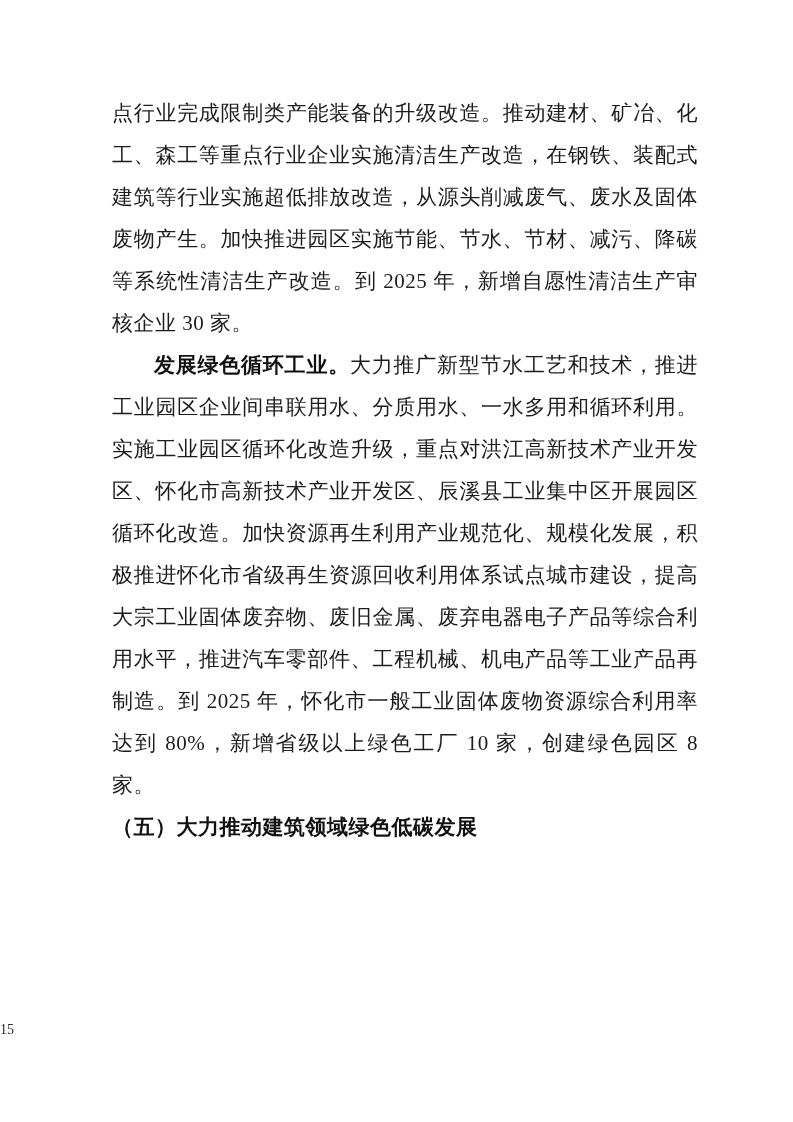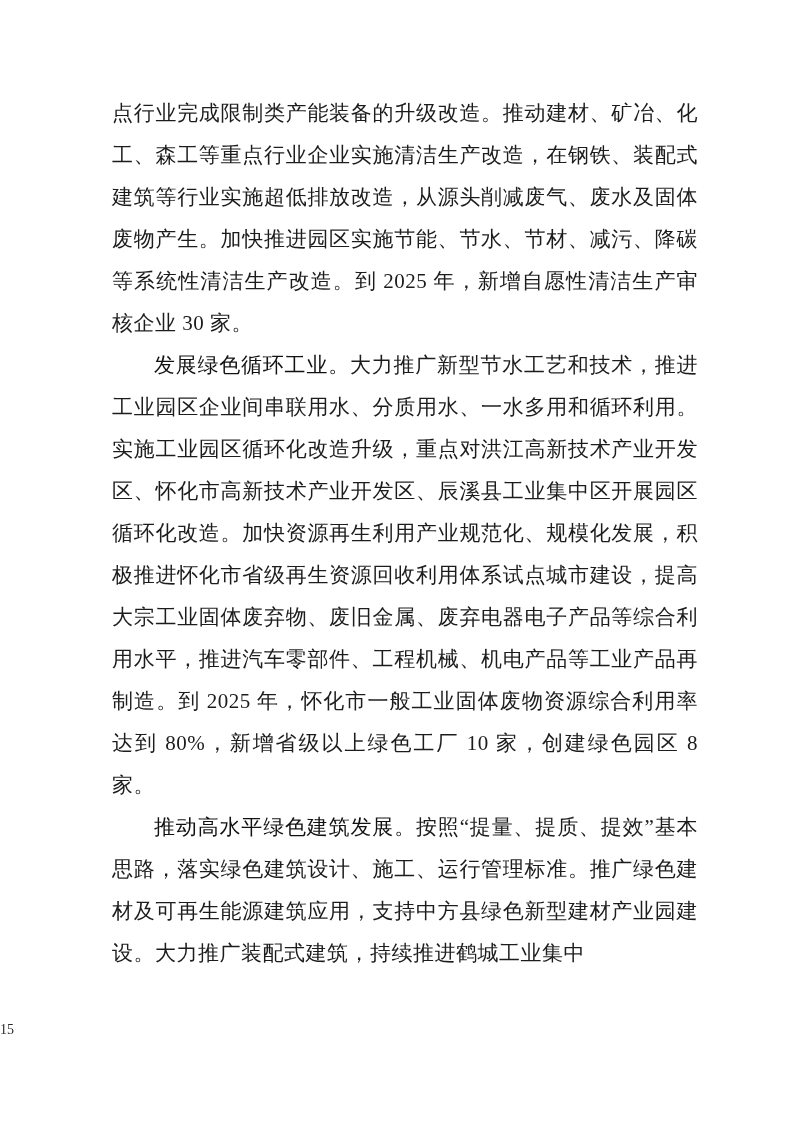--- a/index.html
+++ b/index.html
@@ -38,37 +38,37 @@
     letter-spacing: 0.5px;
   }
   .para.indent {
     text-indent: 2em;
   }
   .para.heading {
     font-weight: 700;
     color: #111111;
   }
   .bold {
-    font-weight: 400;
+    font-weight: 700;
     color: #111111;
   }
   .page-number {
     position: absolute;
     left: 0;
     top: 1022px;
     width: 793px;
     text-align: left;
     font-size: 14px;
     color: #2a2a2a;
     font-family: "Liberation Serif", "DejaVu Serif", serif;
   }
 </style>
 </head>
 <body>
 
 <div class="page">
   <div class="content">
       <p class="para"><span>点行业完成限制类产能装备的升级改造。推动建材、矿冶、化工、森工等重点行业企业实施清洁生产改造，在钢铁、装配式建筑等行业实施超低排放改造，从源头削减废气、废水及固体废物产生。加快推进园区实施节能、节水、节材、减污、降碳等系统性清洁生产改造。到 2025 年，新增自愿性清洁生产审核企业 30 家。</span></p>
       <p class="para indent"><span class="bold">发展绿色循环工业。</span><span>大力推广新型节水工艺和技术，推进工业园区企业间串联用水、分质用水、一水多用和循环利用。实施工业园区循环化改造升级，重点对洪江高新技术产业开发区、怀化市高新技术产业开发区、辰溪县工业集中区开展园区循环化改造。加快资源再生利用产业规范化、规模化发展，积极推进怀化市省级再生资源回收利用体系试点城市建设，提高大宗工业固体废弃物、废旧金属、废弃电器电子产品等综合利用水平，推进汽车零部件、工程机械、机电产品等工业产品再制造。到 2025 年，怀化市一般工业固体废物资源综合利用率达到 80%，新增省级以上绿色工厂 10 家，创建绿色园区 8 家。</span></p>
-      <p class="para indent"><span class="bold">推动高水平绿色建筑发展。</span><span>按照“提量、提质、提效”基本思路，落实绿色建筑设计、施工、运行管理标准。推广绿色建材及可再生能源建筑应用，支持中方县绿色新型建材产业园建设。大力推广装配式建筑，持续推进鹤城工业集中</span></p>
+      <p class="para heading"><span class="bold">（五）大力推动建筑领域绿色低碳发展</span></p>
     </div>
   <div class="page-number">15</div>
 </div>
 
 </body></html>

